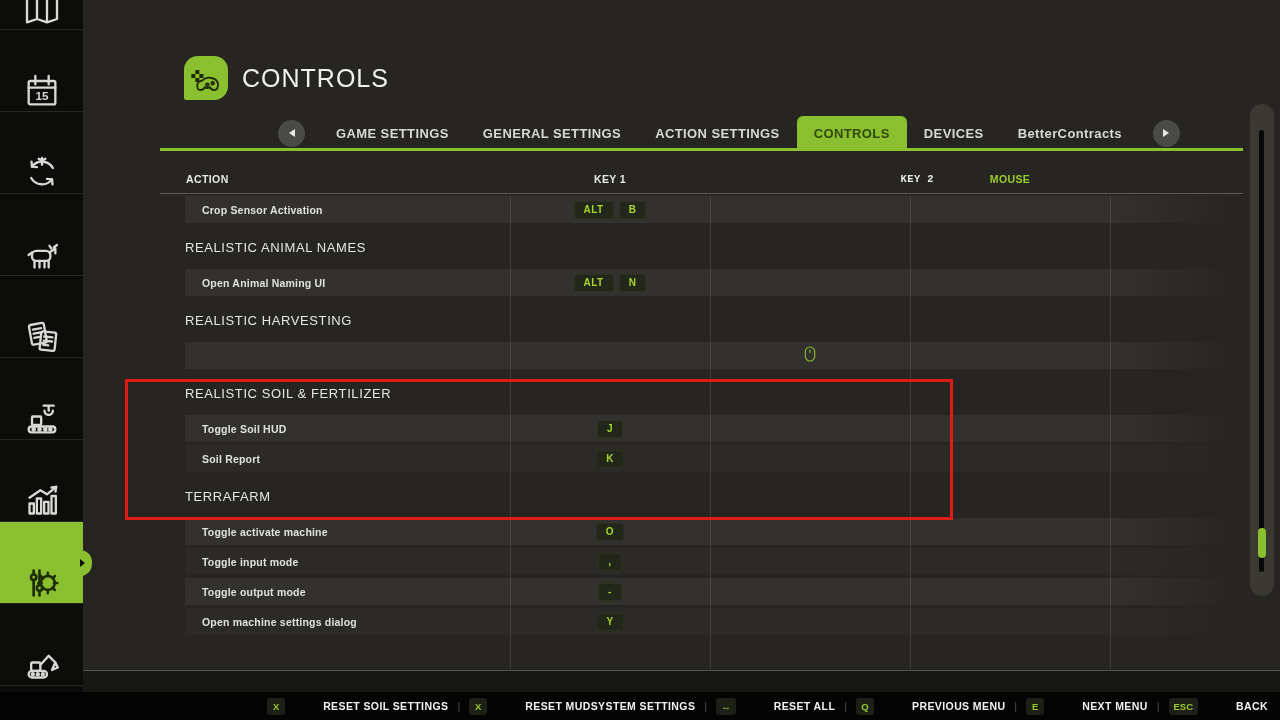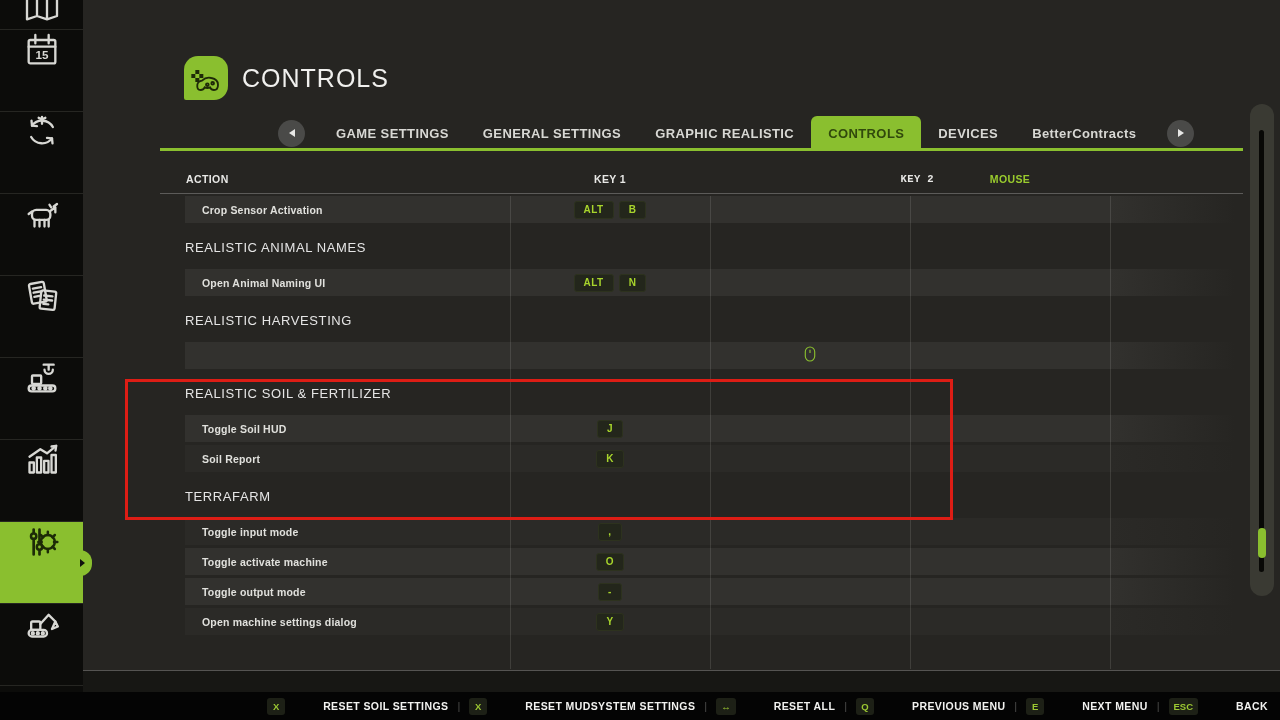--- a/index.html
+++ b/index.html
@@ -3,21 +3,21 @@
 <meta charset="utf-8">
 <style>
   * { margin:0; padding:0; box-sizing:border-box; }
   html,body { width:1280px; height:720px; overflow:hidden; background:#151512; }
   body { font-family:"Liberation Sans", sans-serif; position:relative; }
 
   .stage { position:absolute; inset:0; width:1280px; height:720px; background:#262522; }
 
   
   .sidebar { position:absolute; left:0; top:0; width:83px; height:694px; background:#0c0c0a; z-index:5; }
-  .side-item { width:83px; height:82px; display:flex; align-items:flex-start; justify-content:center;
+  .side-item { width:83px; height:82px; display:flex; align-items:flex-end; justify-content:center;
                border-bottom:1px solid #262622; position:relative; cursor:pointer; }
   .side-item:first-child { height:30px; }
   .side-item svg { width:40px; height:40px; }
   .side-item.active { background:#8abf2f; }
   .side-item.active .bump { position:absolute; right:-9px; top:50%; transform:translateY(-50%);
       width:20px; height:26px; background:#8abf2f; border-radius:0 12px 12px 0;
       display:flex; align-items:center; justify-content:center; }
   .bump .tri { width:0; height:0; border-left:5px solid #10100e; border-top:4px solid transparent; border-bottom:4px solid transparent; }
 
   
@@ -102,21 +102,21 @@
     </svg>
   </div>
   <div class="page-title">CONTROLS</div>
 
   <div class="tabbar" id="tabbar">
     <div class="nav-circle">
         <div class="tri-l"></div>
       </div>
   <div class="tab">GAME SETTINGS</div>
       <div class="tab">GENERAL SETTINGS</div>
-      <div class="tab">GRAPHIC REALISTIC</div>
+      <div class="tab">ACTION SETTINGS</div>
       <div class="tab active">CONTROLS</div>
       <div class="tab">DEVICES</div>
       <div class="tab">BetterContracts</div>
       <div class="nav-circle">
         <div class="tri-r"></div>
       </div>
     </div>
   <div class="tab-underline"></div>
 
   <div class="thead">
@@ -174,33 +174,33 @@
       <div class="ctrl-row shade-b">
         <div class="cell-action">Soil Report</div>
         <div class="cell-keys">
           <span class="keycap">K</span>
         </div>
         <div class="cell-keys"></div>
         <div class="cell-keys"></div>
         <div></div>
       </div>
       <div class="section-title">TERRAFARM</div>
+      <div class="ctrl-row shade-a">
+        <div class="cell-action">Toggle activate machine</div>
+        <div class="cell-keys">
+          <span class="keycap">O</span>
+        </div>
+        <div class="cell-keys"></div>
+        <div class="cell-keys"></div>
+        <div></div>
+      </div>
       <div class="ctrl-row shade-b">
         <div class="cell-action">Toggle input mode</div>
         <div class="cell-keys">
           <span class="keycap">,</span>
-        </div>
-        <div class="cell-keys"></div>
-        <div class="cell-keys"></div>
-        <div></div>
-      </div>
-      <div class="ctrl-row shade-a">
-        <div class="cell-action">Toggle activate machine</div>
-        <div class="cell-keys">
-          <span class="keycap">O</span>
         </div>
         <div class="cell-keys"></div>
         <div class="cell-keys"></div>
         <div></div>
       </div>
       <div class="ctrl-row shade-a">
         <div class="cell-action">Toggle output mode</div>
         <div class="cell-keys">
           <span class="keycap">-</span>
         </div>

